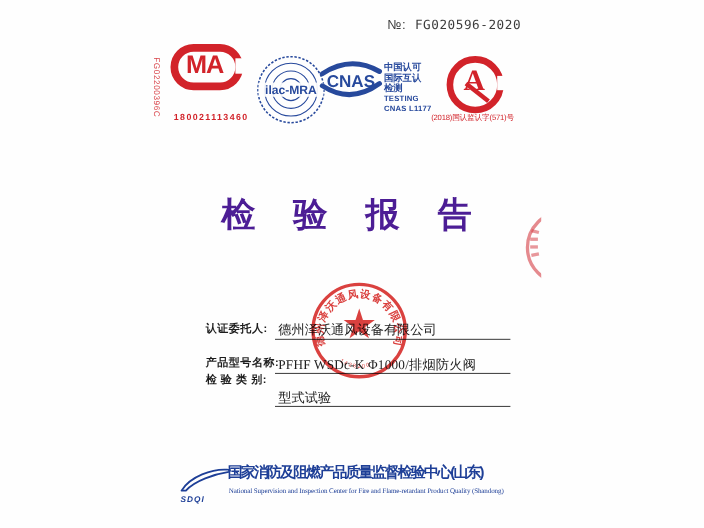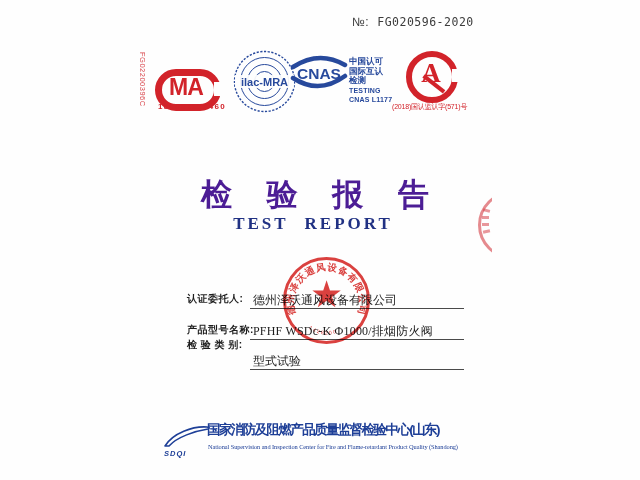--- a/index.html
+++ b/index.html
@@ -14,21 +14,21 @@
   .report-no{left:352px; top:15px; font-size:12px; color:#3c3c3c; letter-spacing:.5px;}
   .report-no .num{margin-left:8px; font-family:"DejaVu Sans Mono",monospace; font-size:11.5px;}
 
   
   .side-code{
     left:138px; top:52px; height:78px; writing-mode:vertical-rl; text-orientation:mixed;
     font-size:7.5px; color:#d2232a; letter-spacing:.5px; opacity:.85;
   }
 
   
-  .cma{left:155px; top:69px; width:66px; height:42px;}
+  .cma{left:155px; top:40px; width:66px; height:42px;}
   .cma .outline{position:absolute; inset:0; border:7px solid #d2232a; border-radius:22px;}
   .cma .gap{position:absolute; right:-2px; top:13px; width:9px; height:14px; background:#fefefe;}
   .cma .letters{
     position:absolute; left:0; right:4px; top:5px; text-align:center;
     font-weight:bold; font-size:23px; letter-spacing:-1px; color:#d2232a;
   }
   .cma-number{left:153px; top:102px; width:78px; font-size:8px; letter-spacing:1.3px;
     color:#d2232a; font-weight:bold; text-align:center;}
 
   
@@ -151,21 +151,20 @@
 
   <div class="abs cal">
     <div class="ring"></div>
     <div class="gap"></div>
     <div class="letterA">A</div>
     <div class="letterL"></div>
   </div>
   <div class="abs cal-caption">(2018)国认监认字(571)号</div>
 
   <div class="abs title-zh">检 验 报 告</div>
-  <div class="abs title-en">TEST REPORT</div>
 
   <div class="abs flabel r1l">认证委托人:</div>
   <div class="abs fvalue r1v">德州泽沃通风设备有限公司</div>
   <div class="abs uline r1u"></div>
 
   <div class="abs flabel r2l">产品型号名称:</div>
   <div class="abs fvalue model r2v">PFHF WSDc-K Φ1000/排烟防火阀</div>
   <div class="abs uline r2u"></div>
 
   <div class="abs flabel r3l">检 验 类 别:</div>

